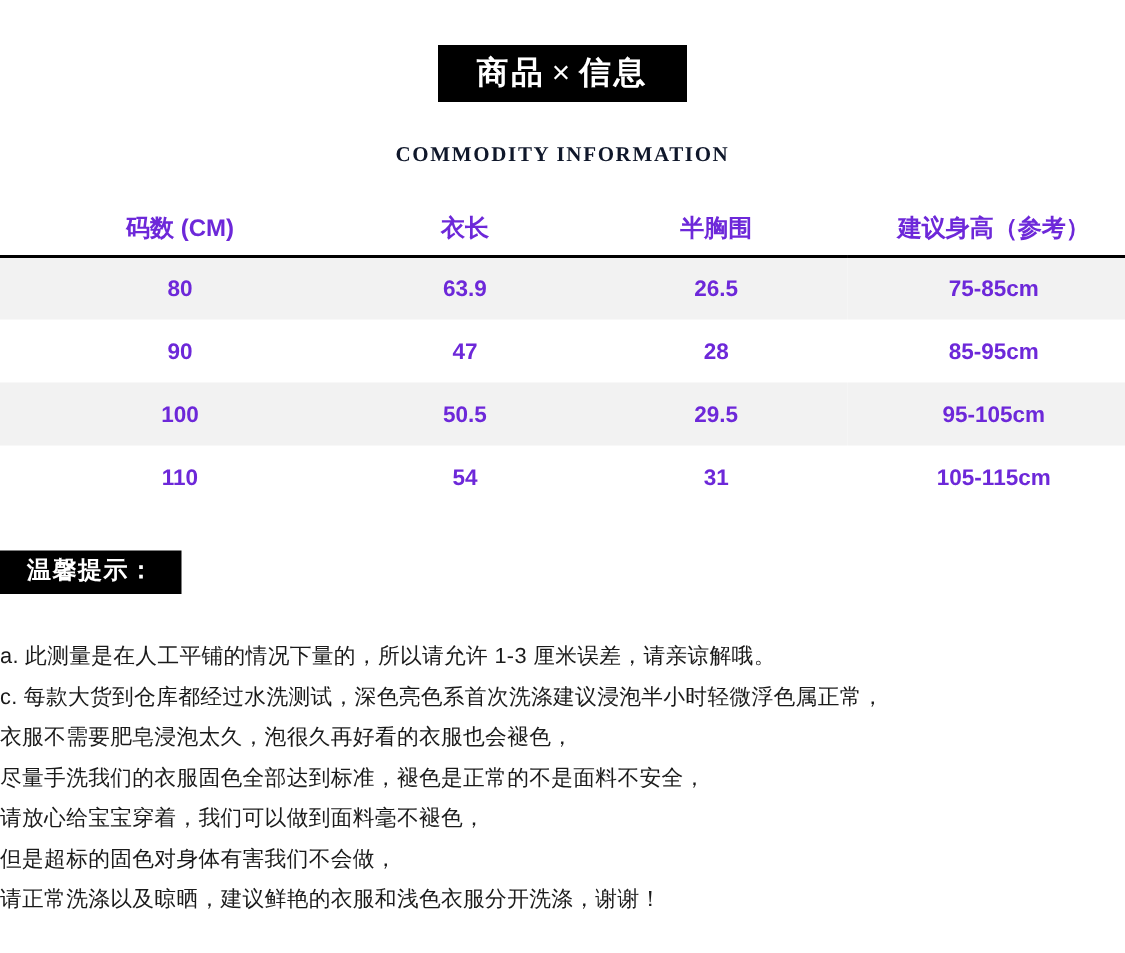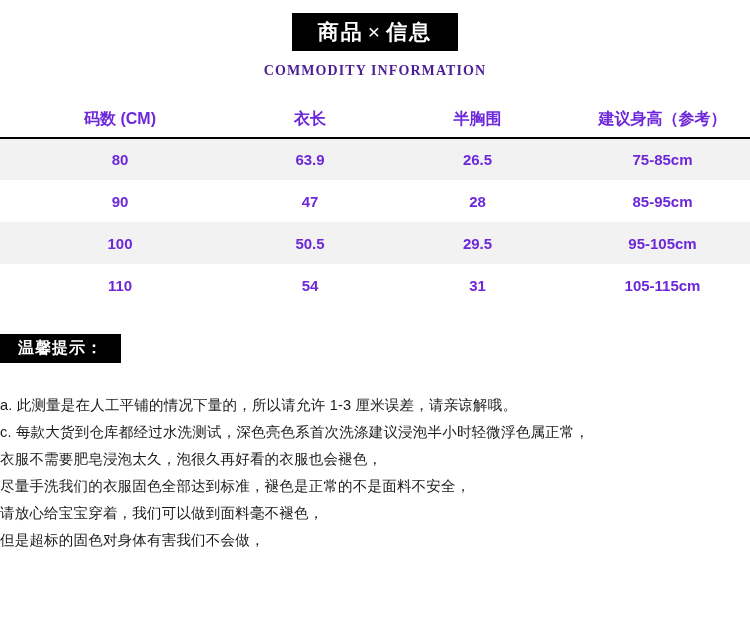--- a/index.html
+++ b/index.html
@@ -15,44 +15,44 @@
     overflow: hidden;
   }
   .page {
     position: relative;
     width: 750px;
     height: 635px;
   }
 
   
   .header {
-    padding-top: 13px;
+    padding-top: 30px;
     text-align: center;
   }
   .title-band {
     display: inline-block;
     background: #000000;
     color: #ffffff;
     font-size: 21px;
     font-weight: bold;
     letter-spacing: 2px;
     padding: 7px 26px 8px 26px;
     line-height: 1.1;
   }
   .title-band .sep {
     font-weight: normal;
     padding: 0 4px;
   }
   .subtitle {
-    margin-top: 12px;
+    margin-top: 28px;
     font-family: "Liberation Serif", serif;
     font-size: 14px;
     font-weight: bold;
     letter-spacing: 1.1px;
-    color: #4c1d95;
+    color: #0f172a;
   }
 
   
   .size-table {
     width: 750px;
     border-collapse: collapse;
     margin-top: 22px;
     table-layout: fixed;
   }
   .size-table th,
@@ -159,16 +159,17 @@
 
   <div class="tips">
     <div class="tips-band">温馨提示：</div>
     <div class="tips-lines">
       <div class="tips-line">a. 此测量是在人工平铺的情况下量的，所以请允许 1-3 厘米误差，请亲谅解哦。</div>
       <div class="tips-line">c. 每款大货到仓库都经过水洗测试，深色亮色系首次洗涤建议浸泡半小时轻微浮色属正常，</div>
       <div class="tips-line">衣服不需要肥皂浸泡太久，泡很久再好看的衣服也会褪色，</div>
       <div class="tips-line">尽量手洗我们的衣服固色全部达到标准，褪色是正常的不是面料不安全，</div>
       <div class="tips-line">请放心给宝宝穿着，我们可以做到面料毫不褪色，</div>
       <div class="tips-line">但是超标的固色对身体有害我们不会做，</div>
+      <div class="tips-line">请正常洗涤以及晾晒，建议鲜艳的衣服和浅色衣服分开洗涤，谢谢！</div>
     </div>
   </div>
 
 </div>
 
 </body></html>

